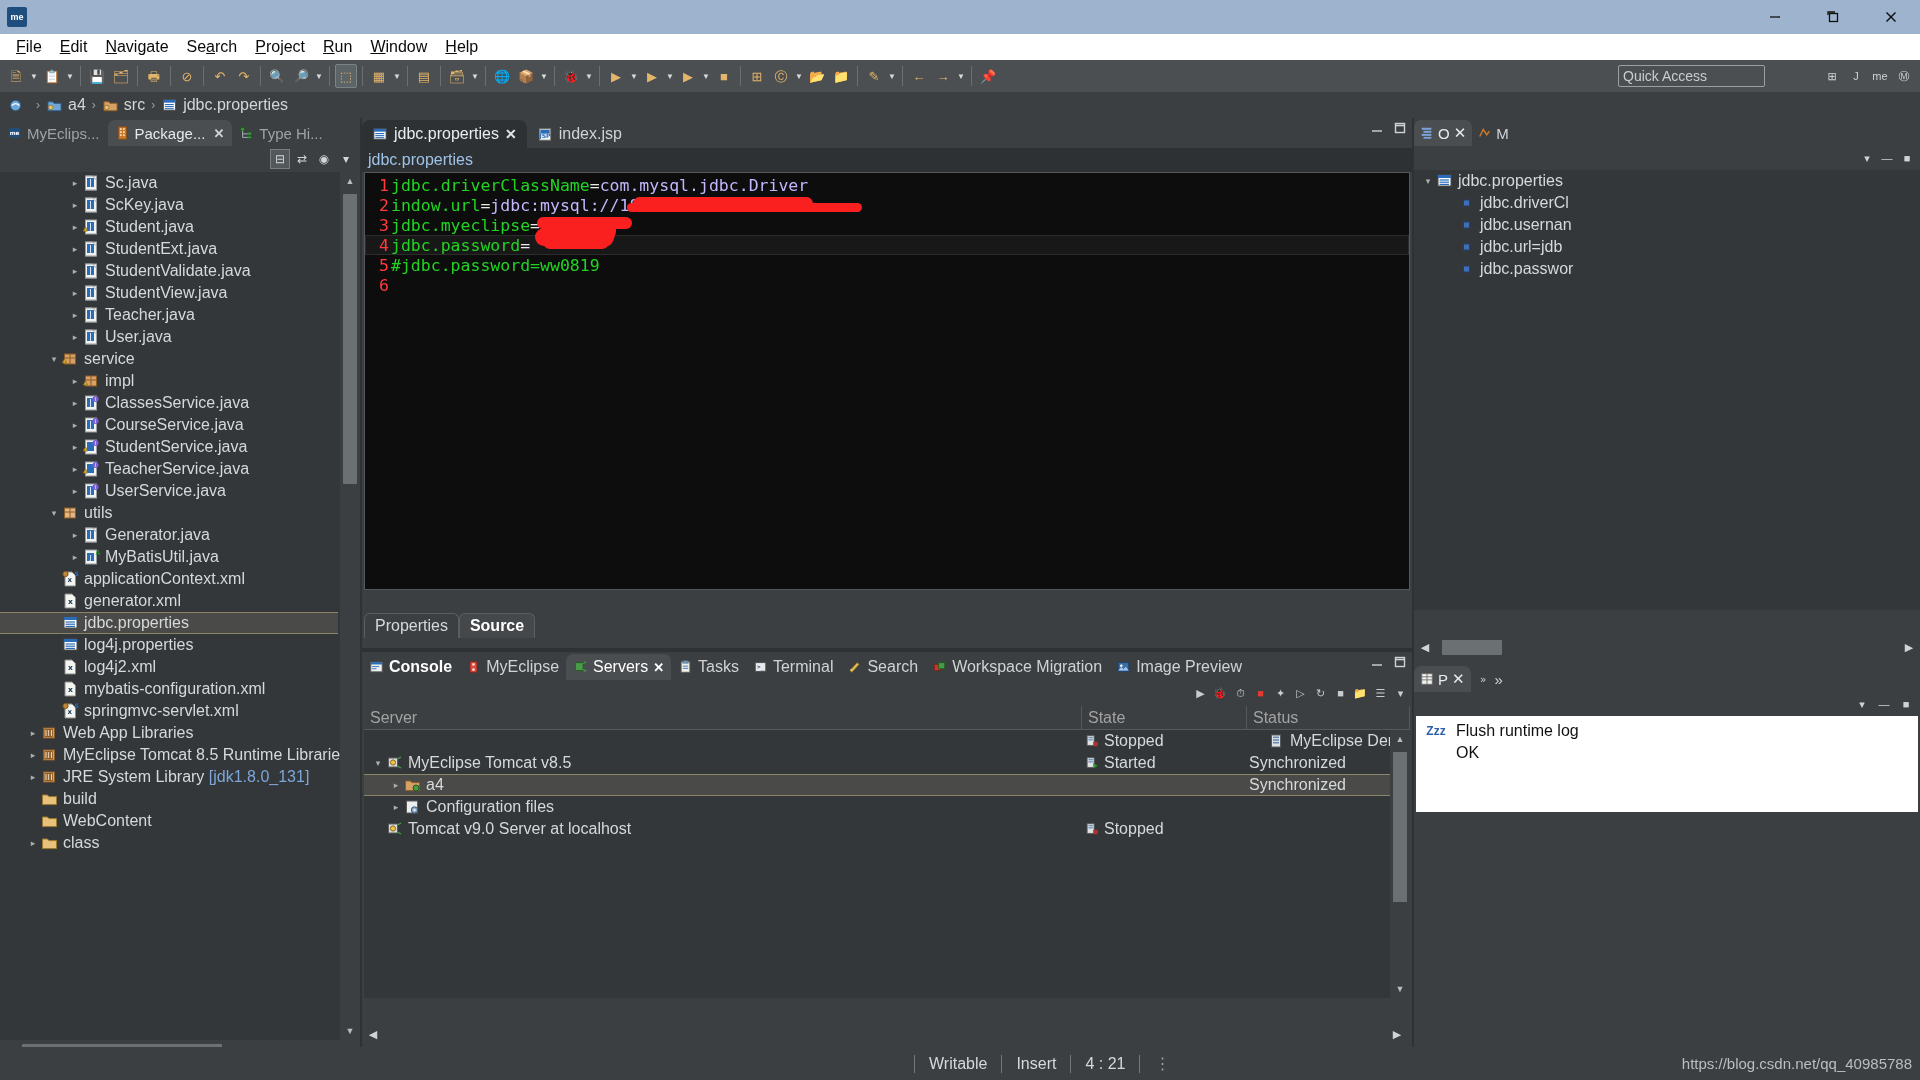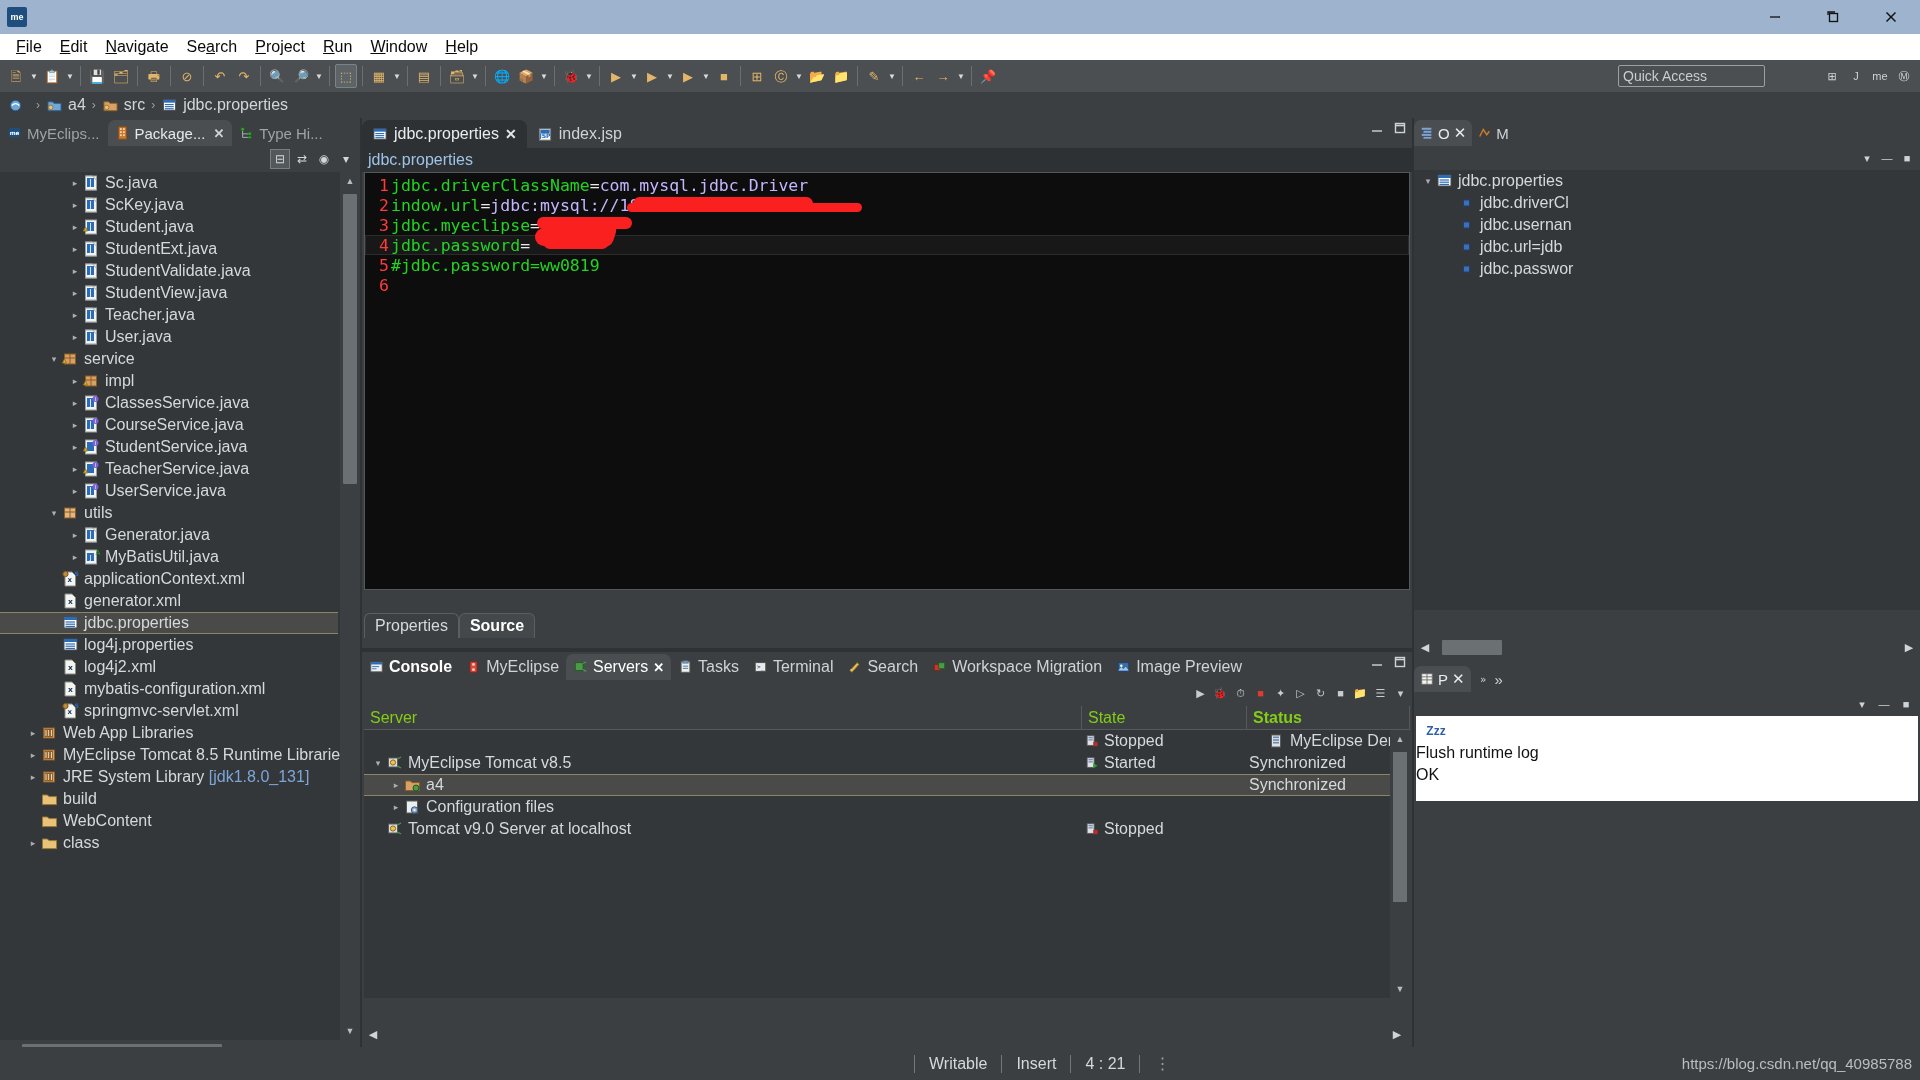--- a/index.html
+++ b/index.html
@@ -195,21 +195,21 @@
   .btab.bold { font-weight: bold; color: #ffffff; }
   .btab .tclose { font-weight: bold; font-size: 13px; }
   .bp-toolbar {
     height: 26px; background: #3b3f41; display: flex; align-items: center;
     justify-content: flex-end; padding-right: 2px; gap: 1px;
   }
   .bptb { width: 19px; height: 20px; display: flex; align-items: center; justify-content: center; }
   .srv-table { position: absolute; left: 2px; top: 54px; width: 1046px; height: 315px; }
   .srv-head {
     height: 24px; background: #3b3f41; display: flex; align-items: center;
-    color: #84cc16; font-size: 16px; border-bottom: 1px solid #55595b;
+    color: #a3a3a3; font-size: 16px; border-bottom: 1px solid #55595b;
   }
   .srv-head > div { padding-left: 6px; border-right: 1px solid #55595b; height: 24px; line-height: 24px; }
   .srv-body { position: absolute; left: 0; top: 24px; width: 1046px; height: 268px; background: #343739; }
   .srow {
     height: 22px; display: flex; align-items: center; font-size: 16px; color: #d6d9db;
   }
   .srow.sel { background: #4a4a48; border-top: 1px solid #8a8468; border-bottom: 1px solid #8a8468; }
   .sc-name { display: flex; align-items: center; }
   .sc-state { position: absolute; left: 720px; display: flex; align-items: center; gap: 5px; }
   .sc-status { position: absolute; left: 885px; }
@@ -228,21 +228,21 @@
   .op-toolbar { height: 24px; display: flex; align-items: center; justify-content: flex-end; padding-right: 5px; gap: 4px; }
   .op-tree { position: absolute; left: 0; top: 52px; width: 506px; height: 440px; background: #343739; }
   .oprow { height: 22px; display: flex; align-items: center; font-size: 16px; color: #d6d9db; white-space: nowrap; }
   .op-hscroll { position: absolute; left: 0; bottom: 0; width: 506px; height: 22px; background: #3b3f41; display: flex; align-items: center; }
 
   .props-panel { position: absolute; left: 0; top: 546px; width: 506px; height: 330px; background: #3b3f41; }
   .pp-tabs { height: 28px; display: flex; align-items: flex-end; }
   .pp-tab { height: 26px; display: flex; align-items: center; gap: 4px; padding: 0 6px; font-size: 15px; color: #cfd3d5; }
   .pp-tab.active { background: #4a4e50; border-radius: 7px 7px 0 0; color: #e9ecee; }
   .pp-toolbar { height: 24px; display: flex; align-items: center; justify-content: flex-end; padding-right: 6px; gap: 6px; }
-  .pp-body { position: absolute; left: 2px; top: 52px; width: 502px; height: 85px; background: #ffffff; display: flex; flex-direction: column; }
+  .pp-body { position: absolute; left: 2px; top: 52px; width: 502px; height: 96px; background: #ffffff; display: flex; }
   .pp-icon { width: 40px; display: flex; align-items: flex-start; justify-content: center; padding-top: 8px; }
   .pp-text { flex: 1; padding-top: 4px; }
   .pp-line { font-size: 16px; color: #111; line-height: 22px; white-space: nowrap; }
 
   
   .statusbar {
     position: absolute; left: 0; bottom: 0; width: 1920px; height: 33px;
     background: #3b3f41; display: flex; align-items: center; color: #d6d9db; font-size: 16px;
   }
   .sb-sep { width: 1px; height: 18px; background: #72777a; margin: 0 14px; }
@@ -1066,21 +1066,21 @@
           <span style="color:#c8ccce;font-size:11px">☰</span>
         </div>
         <div class="bptb">
           <span style="color:#c8ccce;font-size:11px">▾</span>
         </div>
       </div>
     <div class="srv-table">
       <div class="srv-head" id="srvhead">
           <div style="width: 718px;">Server</div>
           <div style="width: 165px;">State</div>
-          <div style="width: 163px; font-weight: bold;">Status</div>
+          <div style="width: 163px;">Status</div>
         </div>
       <div class="srv-body" id="srvbody">
           <div class="srow" style="position: relative; justify-content: flex-end;">
             <div class="sc-name" style="padding-left:6px">
               <span class="twist"></span>
               <span class="tico"><svg width="17" height="16" viewBox="0 0 16 16">
                   <rect x="3" y="2" width="9" height="12" fill="#e0e3e6" stroke="#5a5a5a"></rect>
                   <rect x="4.5" y="3.5" width="6" height="1.6" fill="#6a8ab0"></rect>
                   <rect x="4.5" y="6.2" width="6" height="1.6" fill="#6a8ab0"></rect>
                   <rect x="4.5" y="8.9" width="6" height="1.6" fill="#6a8ab0"></rect>

